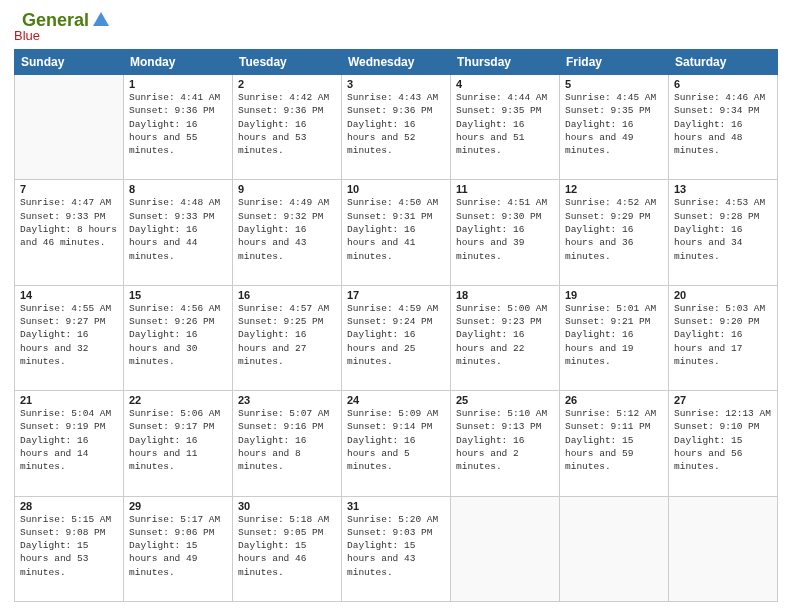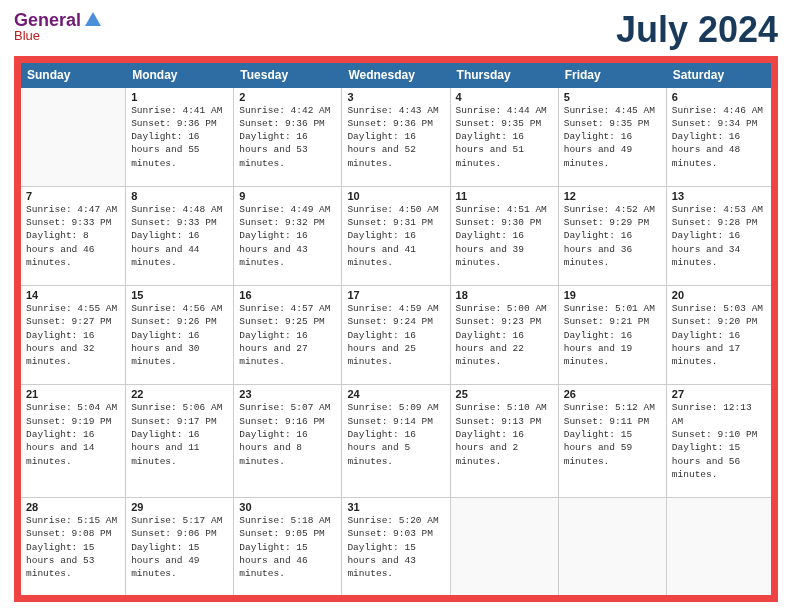--- a/index.html
+++ b/index.html
@@ -25,22 +25,23 @@
       margin-bottom: 6px;
     }
     .logo {
       display: flex;
       flex-direction: column;
       align-items: flex-start;
     }
     .logo-text {
       font-size: 18px;
       font-weight: bold;
-      color: #701a75;
+      color: #4d7c0f;
       line-height: 1;
+      margin-left: 8px;
     }
     .logo-sub {
       font-size: 13px;
       font-weight: normal;
       color: #b91c1c;
       margin-top: -2px;
     }
     .title-block {
       text-align: right;
     }
@@ -50,21 +51,21 @@
       color: #1a3a5c;
       line-height: 1.1;
     }
     .subtitle {
       font-size: 16px;
       color: #333;
       margin-top: 2px;
     }
     .calendar {
       flex: 1;
-      border: 7px solid #ef4444;
+      border: 1px solid #ef4444;
       border-collapse: collapse;
       width: 100%;
       table-layout: fixed;
     }
     .calendar th {
       background-color: #2e6da4;
       color: #fff;
       text-align: left;
       padding: 5px 6px;
       font-size: 12px;
@@ -101,21 +102,20 @@
     <div class="logo">
       <div style="display:flex;align-items:center;">
         <span class="logo-text">General</span>
         <svg width="20" height="20" viewBox="0 0 20 20" style="margin-left:2px;">
           <polygon points="10,2 18,16 2,16" fill="#4a90d9"></polygon>
         </svg>
       </div>
       <span class="logo-sub">Blue</span>
     </div>
     <div class="title-block">
-      <div class="main-title">July 2024</div>
     </div>
   </div>
 
   <table class="calendar">
     <thead>
       <tr>
         <th>Sunday</th>
         <th>Monday</th>
         <th>Tuesday</th>
         <th>Wednesday</th>

